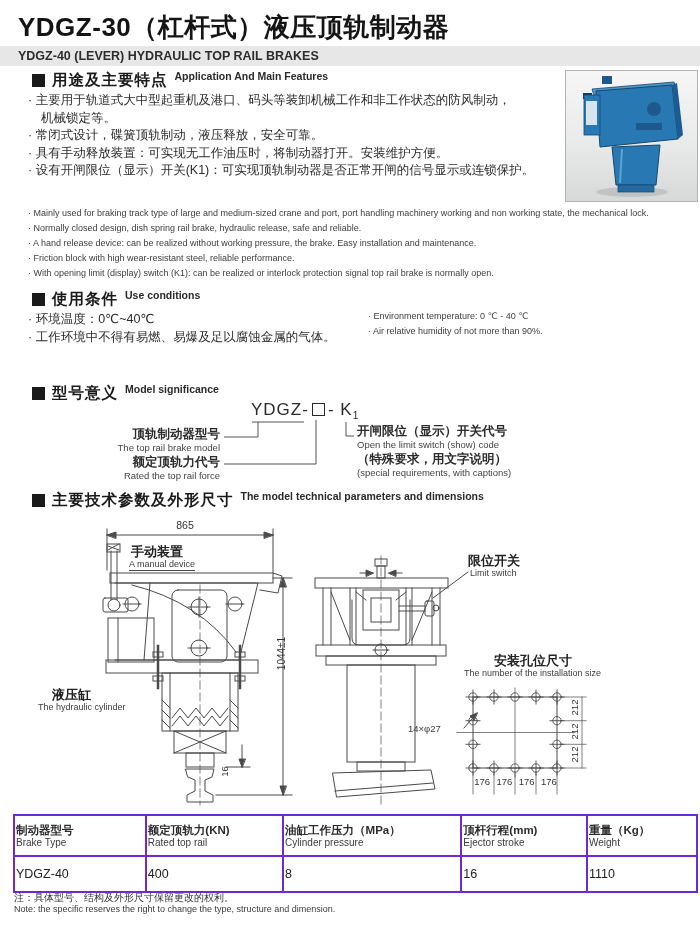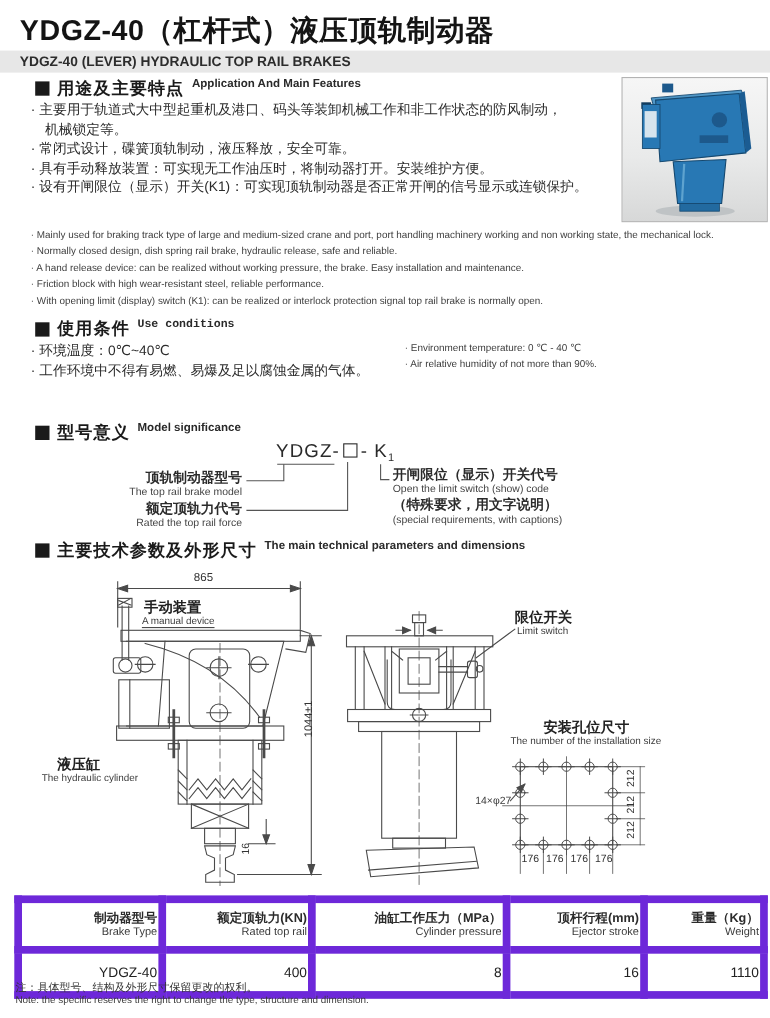--- a/index.html
+++ b/index.html
@@ -37,38 +37,38 @@
   .mlab-en{font-size:9.5px;color:#444;line-height:13px;margin-bottom:1px;}
   
   .dlab-zh{position:absolute;font-size:13px;font-weight:bold;color:#222;}
   .dlab-en{position:absolute;font-size:9px;color:#3c3c3c;}
   .dim{position:absolute;font-size:10.5px;color:#333;text-align:center;}
   .vdim{transform:rotate(-90deg);transform-origin:center;}
   .h176{position:absolute;left:471px;top:776px;width:89px;display:flex;}
   .h176 span{flex:1;text-align:center;font-size:9.5px;color:#333;}
   
   .spec{position:absolute;left:13px;top:814px;width:685px;border-collapse:collapse;table-layout:fixed;}
-  .spec th,.spec td{border:7px solid #6d28d9;text-align:right;vertical-align:middle;}
+  .spec th,.spec td{border:2px solid #6d28d9;text-align:left;vertical-align:middle;}
   .spec th{height:37px;font-weight:normal;}
   .spec td{height:32px;font-size:12.5px;color:#222;margin-left:12px;}
   .spec .th-zh{display:block;font-size:11.5px;font-weight:bold;color:#2b2b2b;line-height:14px;}
   .spec .th-en{display:block;font-size:10px;color:#3a3a3a;line-height:12px;}
   .spec{border:2px solid #222;}
   .spec tr.hdr{border-bottom:2px solid #222;}
   
   .note-zh{position:absolute;left:14px;top:891px;font-size:10px;color:#333;}
   .note-en{position:absolute;left:14px;top:904px;font-size:9px;color:#3c3c3c;}
   svg.lines{position:absolute;left:0;pointer-events:none;}
 </style>
 </head>
 <body>
 
 <div class="page">
 
-  <div class="title">YDGZ-40（杠杆式）液压顶轨制动器</div>
+  <div class="title">YDGZ-30（杠杆式）液压顶轨制动器</div>
   <div class="subbar">
     <span>YDGZ-40 (LEVER) HYDRAULIC TOP RAIL BRAKES</span>
   </div>
 
   <div class="sec" style="top:70px;">
     <span class="sqr"></span>
     <span class="zh">用途及主要特点</span>
     <span class="en">Application And Main Features</span>
   </div>
 
@@ -103,21 +103,21 @@
   </div>
 
   <ul class="en-list" style="left:28px;top:206px;width:666px;">
     <li>Mainly used for braking track type of large and medium-sized crane and port, port handling machinery working and non working state, the mechanical lock.</li>
     <li>Normally closed design, dish spring rail brake, hydraulic release, safe and reliable.</li>
     <li>A hand release device: can be realized without working pressure, the brake. Easy installation and maintenance.</li>
     <li>Friction block with high wear-resistant steel, reliable performance.</li>
     <li>With opening limit (display) switch (K1): can be realized or interlock protection signal top rail brake is normally open.</li>
   </ul>
 
-  <div class="sec" style="top:289px;font-family:Liberation Mono, monospace;">
+  <div class="sec" style="top:289px;">
     <span class="sqr"></span>
     <span class="zh">使用条件</span>
     <span class="en">Use  conditions</span>
   </div>
   <ul class="zh-list" style="left:28px;top:311px;width:330px;">
     <li>环境温度：0℃~40℃</li>
     <li>工作环境中不得有易燃、易爆及足以腐蚀金属的气体。</li>
   </ul>
   <ul class="en-list" style="left:368px;top:309px;width:328px;">
     <li>Environment temperature: 0 ℃ - 40 ℃</li>
@@ -150,21 +150,21 @@
   <div class="mlabels-right">
     <div class="mlab-zh">开闸限位（显示）开关代号</div>
     <div class="mlab-en">Open the limit switch (show) code</div>
     <div class="mlab-zh">（特殊要求，用文字说明）</div>
     <div class="mlab-en">(special requirements, with captions)</div>
   </div>
 
   <div class="sec" style="top:490px;">
     <span class="sqr"></span>
     <span class="zh">主要技术参数及外形尺寸</span>
-    <span class="en">The main technical parameters and dimensions</span>
+    <span class="en">The model technical parameters and dimensions</span>
   </div>
 
   <svg class="lines" style="top:510px;" width="700" height="302" viewBox="0 510 700 302" stroke="#4a4a4a" stroke-width="1" fill="none" stroke-linecap="square">
 
     <g>
 
       <path d="M107,535 L273,535"></path>
       <polygon points="107,535 116,532 116,538" fill="#4a4a4a"></polygon>
       <polygon points="273,535 264,532 264,538" fill="#4a4a4a"></polygon>
       <path d="M107,529 L107,570 M273,529 L273,572"></path>
@@ -289,21 +289,21 @@
   <div class="dlab-zh" style="left:131px;top:543px;">手动装置</div>
   <div class="dlab-en" style="left:129px;top:559px;border-bottom:1px solid #4a4a4a;padding-bottom:1px;">A manual device</div>
   <div class="dlab-zh" style="left:52px;top:686px;">液压缸</div>
   <div class="dlab-en" style="left:38px;top:702px;">The hydraulic cylinder</div>
   <div class="dim vdim" style="left:258px;top:648px;width:46px;font-size:10px;">1044±1</div>
   <div class="dim vdim" style="left:215px;top:766px;width:18px;font-size:9.5px;">16</div>
   <div class="dlab-zh" style="left:468px;top:552px;">限位开关</div>
   <div class="dlab-en" style="left:470px;top:568px;">Limit switch</div>
   <div class="dlab-zh" style="left:494px;top:652px;">安装孔位尺寸</div>
   <div class="dlab-en" style="left:464px;top:668px;">The number of the installation size</div>
-  <div class="dlab-en" style="left:432px;top:723px;font-size:9.5px;">14×φ27</div>
+  <div class="dlab-en" style="left:408px;top:723px;font-size:9.5px;">14×φ27</div>
   <div class="h176">
     <span>176</span>
     <span>176</span>
     <span>176</span>
     <span>176</span>
   </div>
   <div class="dim vdim" style="left:562px;top:702px;width:24px;font-size:9.5px;">212</div>
   <div class="dim vdim" style="left:562px;top:726px;width:24px;font-size:9.5px;">212</div>
   <div class="dim vdim" style="left:562px;top:749px;width:24px;font-size:9.5px;">212</div>
 

